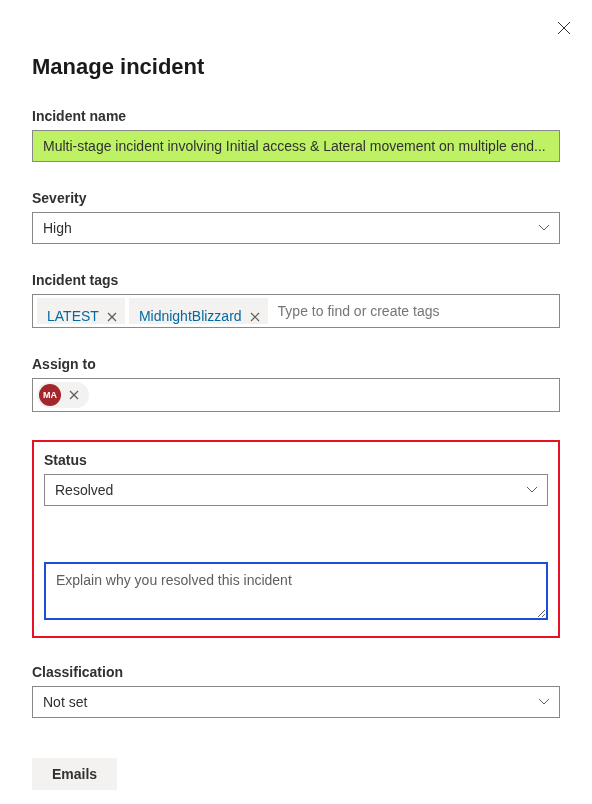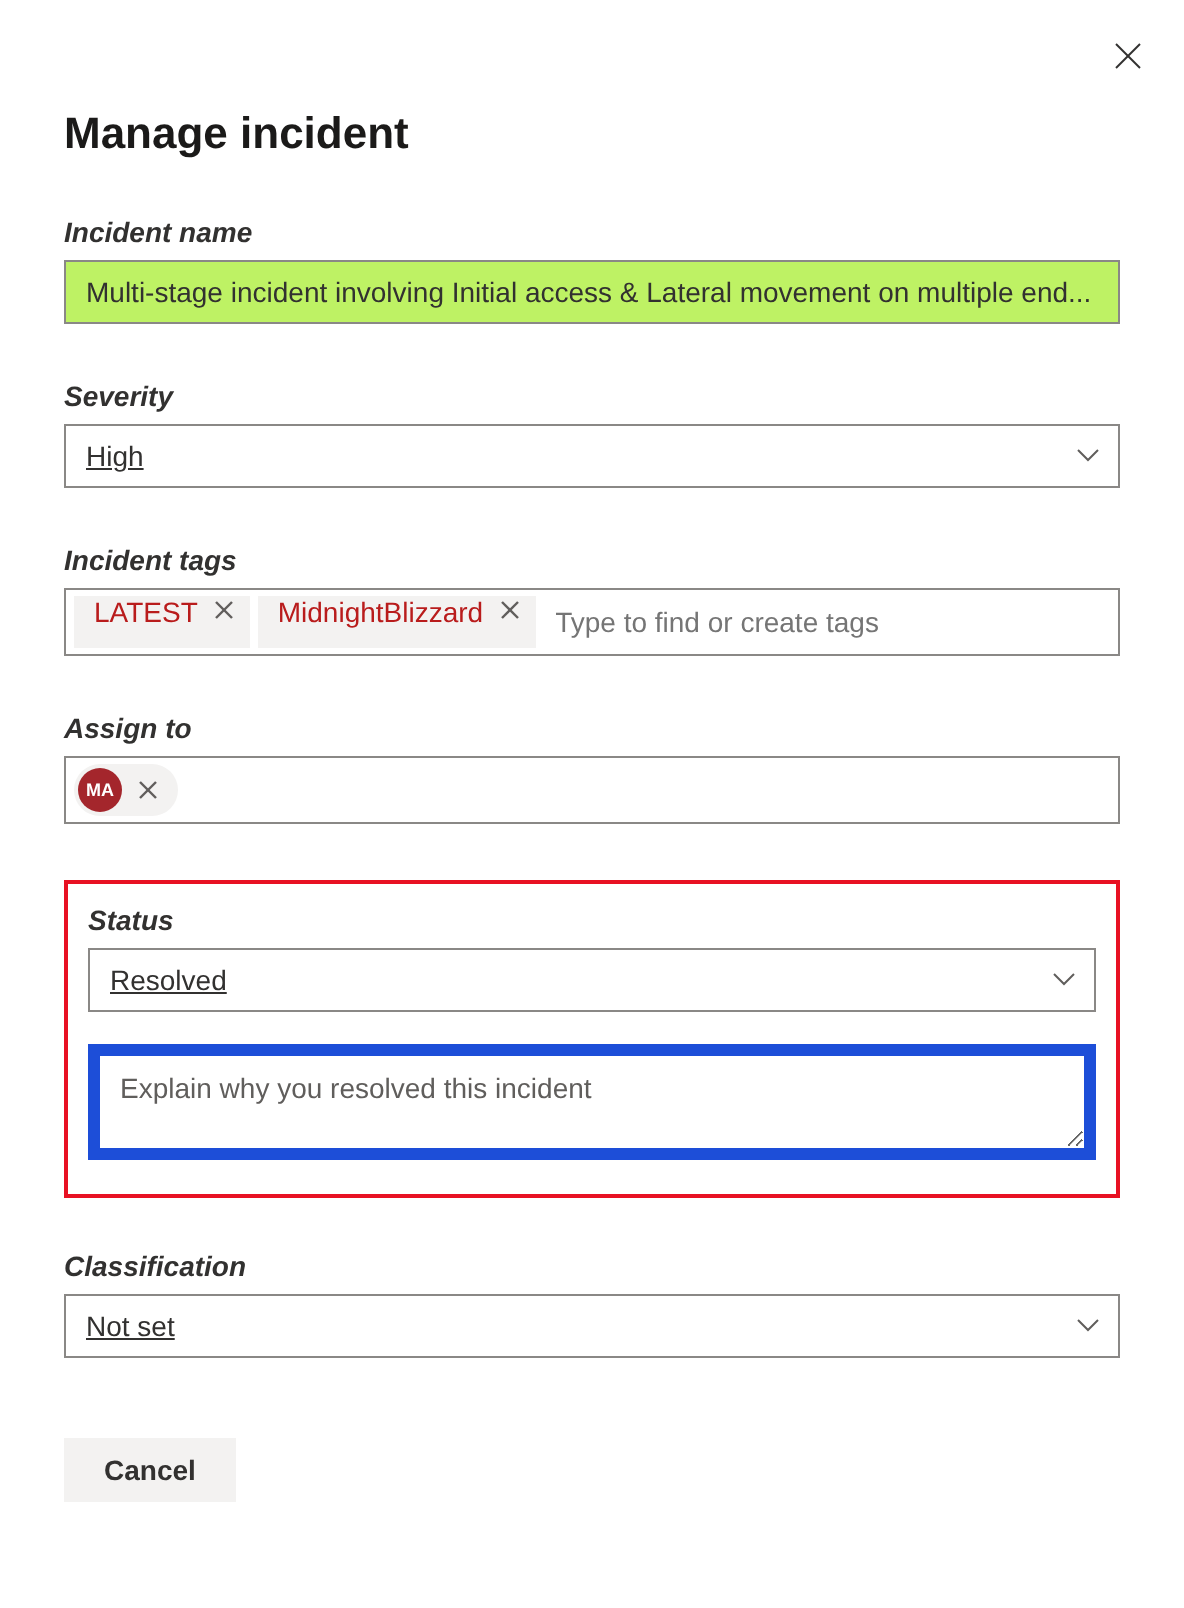--- a/index.html
+++ b/index.html
@@ -44,37 +44,35 @@
     }
     .field-group {
       margin-bottom: 28px;
     }
     .field-label {
       font-size: 14px;
       font-weight: 600;
       color: #323130;
       margin-bottom: 6px;
       display: block;
-      font-style: italic;
     }
     .text-input {
       width: 100%;
       height: 32px;
       border: 1px solid #8a8886;
       padding: 0 10px;
       font-size: 14px;
       font-family: inherit;
       color: #323130;
       background: #bef264;
       text-overflow: ellipsis;
     }
     .select-wrapper {
       position: relative;
       width: 100%;
-      text-decoration: underline;
     }
     .select-input {
       width: 100%;
       height: 32px;
       border: 1px solid #8a8886;
       padding: 0 30px 0 10px;
       font-size: 14px;
       font-family: inherit;
       color: #323130;
       background: #fff;
@@ -107,26 +105,26 @@
       min-height: 34px;
       border: 1px solid #8a8886;
       padding: 2px 4px;
       display: flex;
       align-items: center;
       flex-wrap: wrap;
       gap: 4px;
     }
     .tag {
       display: inline-flex;
-      align-items: flex-start;
+      align-items: flex-end;
       background: #f3f2f1;
       height: 26px;
       padding: 0 6px 0 10px;
       font-size: 14px;
-      color: #b91c1c;
+      color: #0369a1;
       gap: 6px;
     }
     .tag-remove {
       width: 14px;
       height: 14px;
       cursor: pointer;
       display: flex;
       align-items: center;
       justify-content: center;
       background: none;
@@ -188,26 +186,27 @@
     }
     .highlight-box .field-group {
       margin-bottom: 0;
     }
     .highlight-box .field-group + .textarea-wrap {
       margin-top: 16px;
     }
     .textarea-input {
       width: 100%;
       height: 58px;
-      border: 6px solid #1d4ed8;
+      border: 2px solid #1d4ed8;
       padding: 8px 10px;
       font-size: 14px;
       font-family: inherit;
       color: #323130;
       resize: both;
+      margin-top: 40px;
     }
     .textarea-input::placeholder {
       color: #605e5c;
     }
     .button-row {
       display: flex;
       gap: 8px;
       margin-top: 40px;
     }
     .btn {
@@ -326,14 +325,14 @@
     </div>
     <span class="chevron">
       <svg viewBox="0 0 12 8">
           <polyline points="1,1 6,6 11,1"></polyline>
         </svg>
     </span>
   </div>
 </div>
 
 <div class="button-row">
-  <button class="btn btn-default">Cancel</button>
+  <button class="btn btn-default">Emails</button>
 </div>
 
 </body></html>

